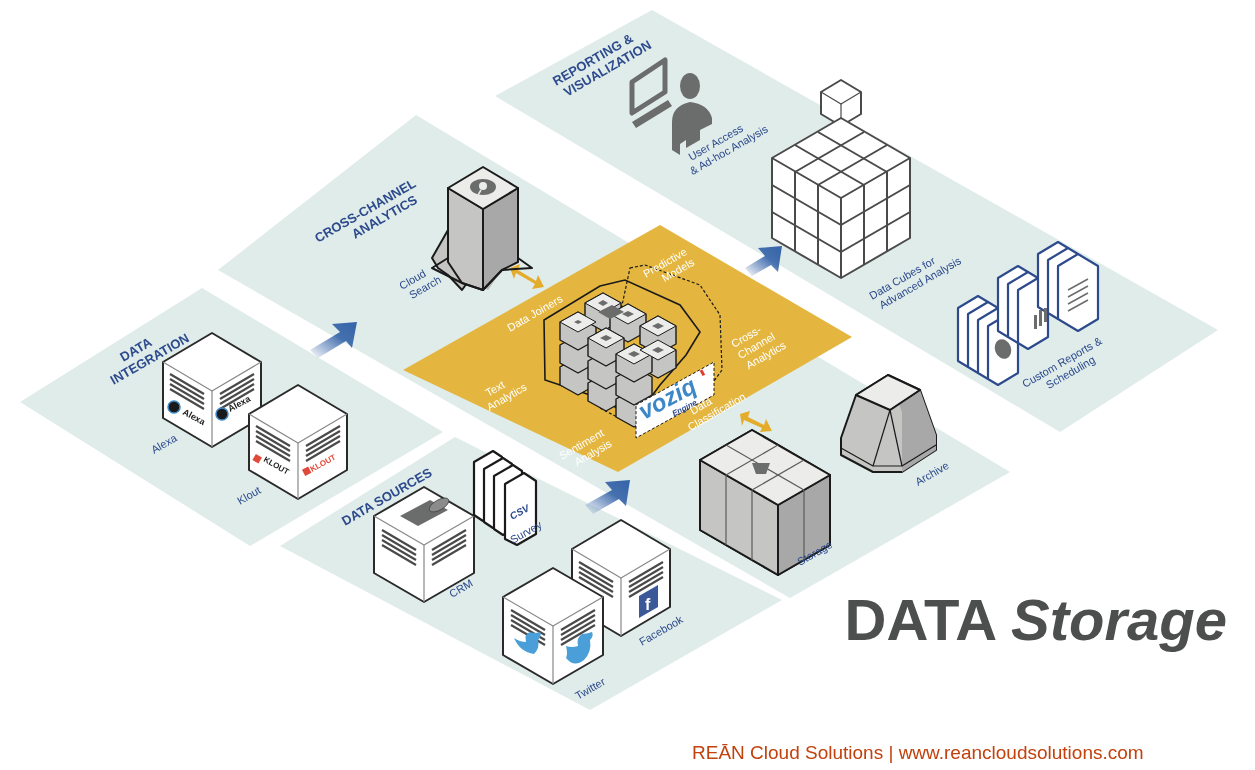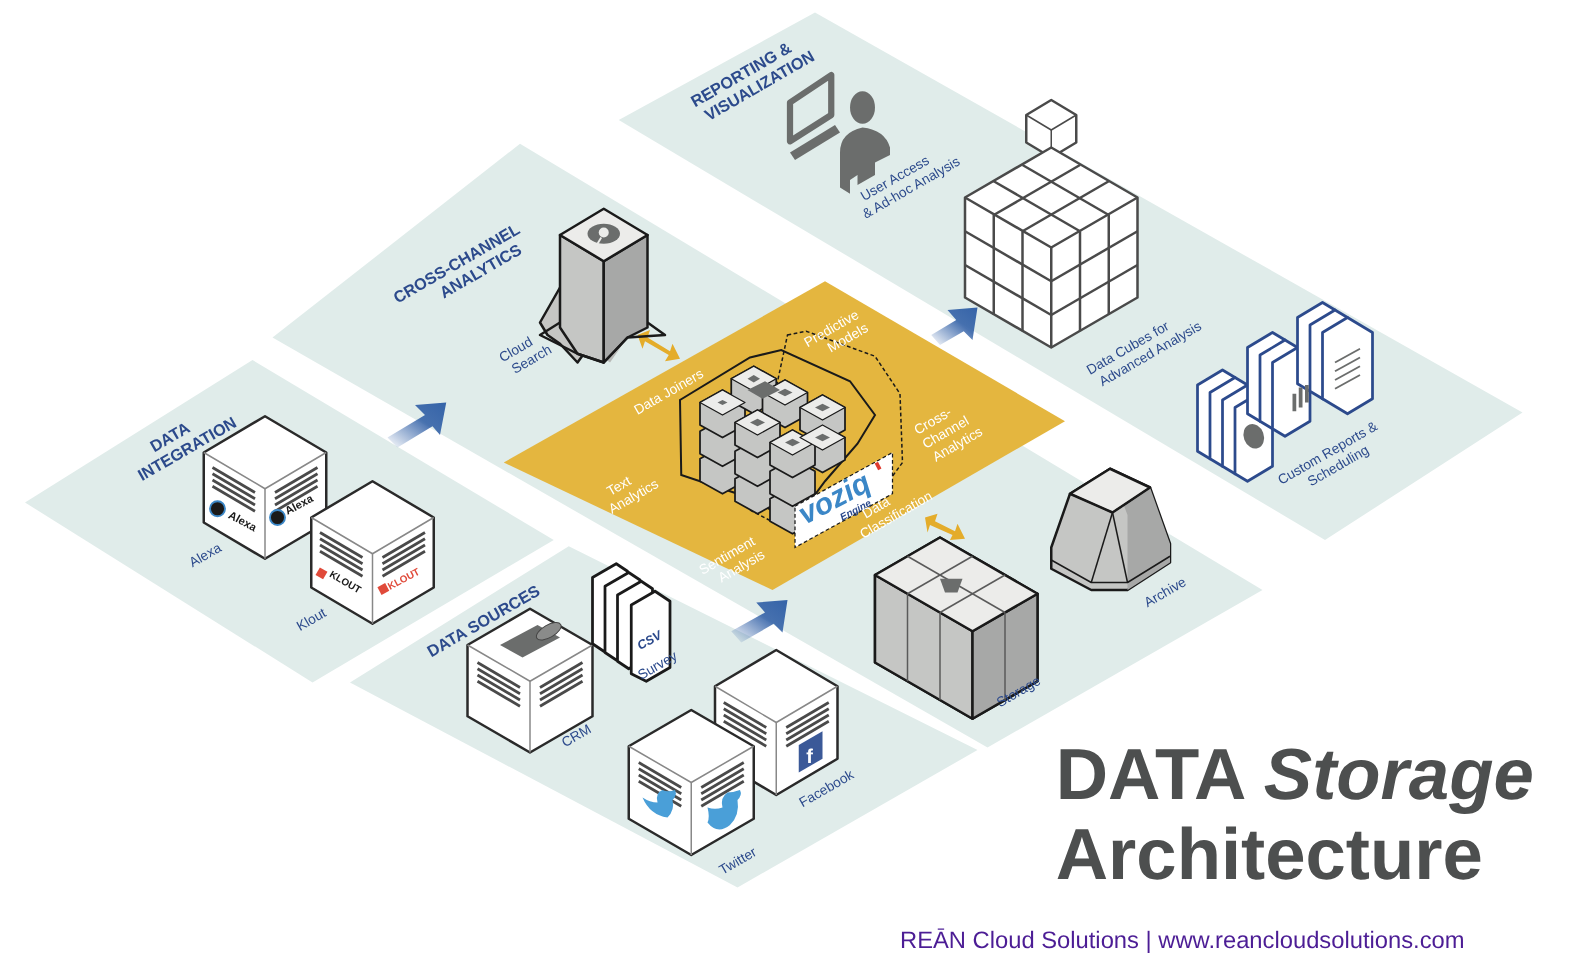--- a/index.html
+++ b/index.html
@@ -6,21 +6,21 @@
   body { width:1255px; height:770px; position:relative; overflow:hidden; font-family:"Liberation Sans", sans-serif; }
   #stage { position:absolute; left:0; top:0; width:1255px; height:770px; }
   svg text { font-family:"Liberation Sans", sans-serif; }
   .sec-title { fill:#2c4a8c; font-weight:bold; font-size:13px; }
   .lbl { fill:#2c4a8c; font-size:11px; }
   .lbl-w { fill:#ffffff; font-size:11px; }
   .title-block { position:absolute; right:28px; top:588px; text-align:left; color:#4d4f4f; }
   .title-line1 { font-size:58px; font-weight:bold; line-height:64px; letter-spacing:0px; }
   .title-line1 .ital { font-style:italic; }
   .title-line2 { font-size:58px; font-weight:bold; line-height:64px; }
-  .subtitle { position:absolute; left:720px; top:742px; font-size:19px; color:#4c1d95; white-space:nowrap; }
+  .subtitle { position:absolute; left:692px; top:742px; font-size:19px; color:#c2410c; white-space:nowrap; }
 </style>
 </head>
 <body>
 
 <div id="stage">
 <svg width="1255" height="770" viewBox="0 0 1255 770" xmlns="http://www.w3.org/2000/svg">
   <defs>
     <linearGradient id="arrowFade" x1="0" y1="1" x2="1" y2="0">
       <stop offset="0" stop-color="#3563a8" stop-opacity="0"></stop>
       <stop offset="0.6" stop-color="#3563a8" stop-opacity="0.9"></stop>
@@ -404,15 +404,14 @@
     <path d="M566,658 Q574,668 584,660 Q592,652 590,640 Q594,636 592,632 Q586,634 582,634 Q576,638 578,646 Q572,648 566,646 Q568,654 566,658 Z" fill="#4a9fd8"></path>
   </g>
   <g transform="translate(578,700) rotate(-30)">
     <text class="lbl" x="0" y="0">Twitter</text>
   </g>
 </svg>
 </div>
 
 <div class="title-block">
   <div class="title-line1"><span>DATA</span> <span class="ital">Storage</span></div>
-  <div class="title-line2">Architecture</div>
 </div>
 <div class="subtitle">REĀN Cloud Solutions | www.reancloudsolutions.com</div>
 
 </body></html>

